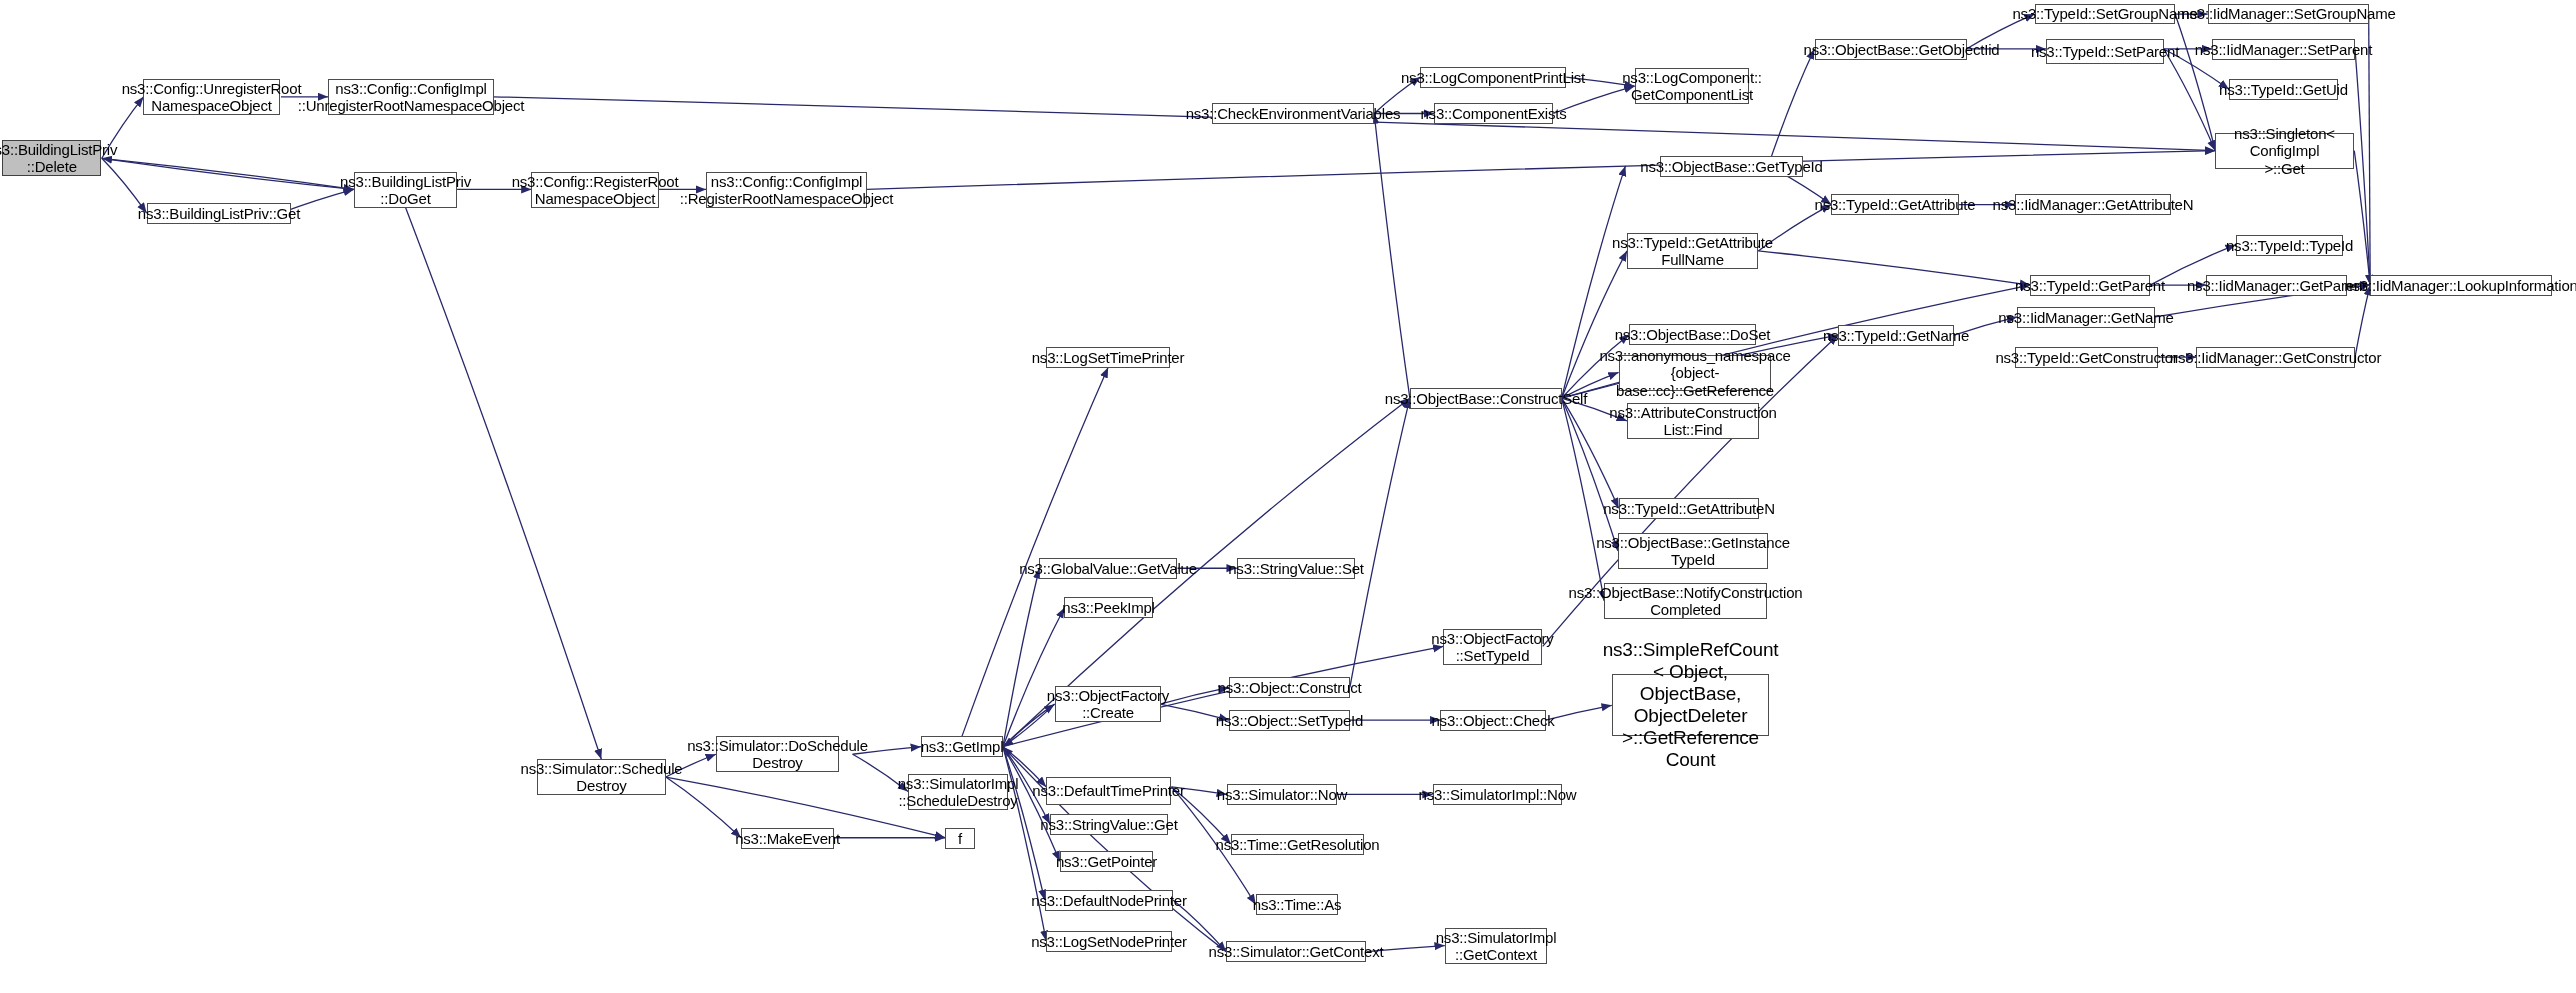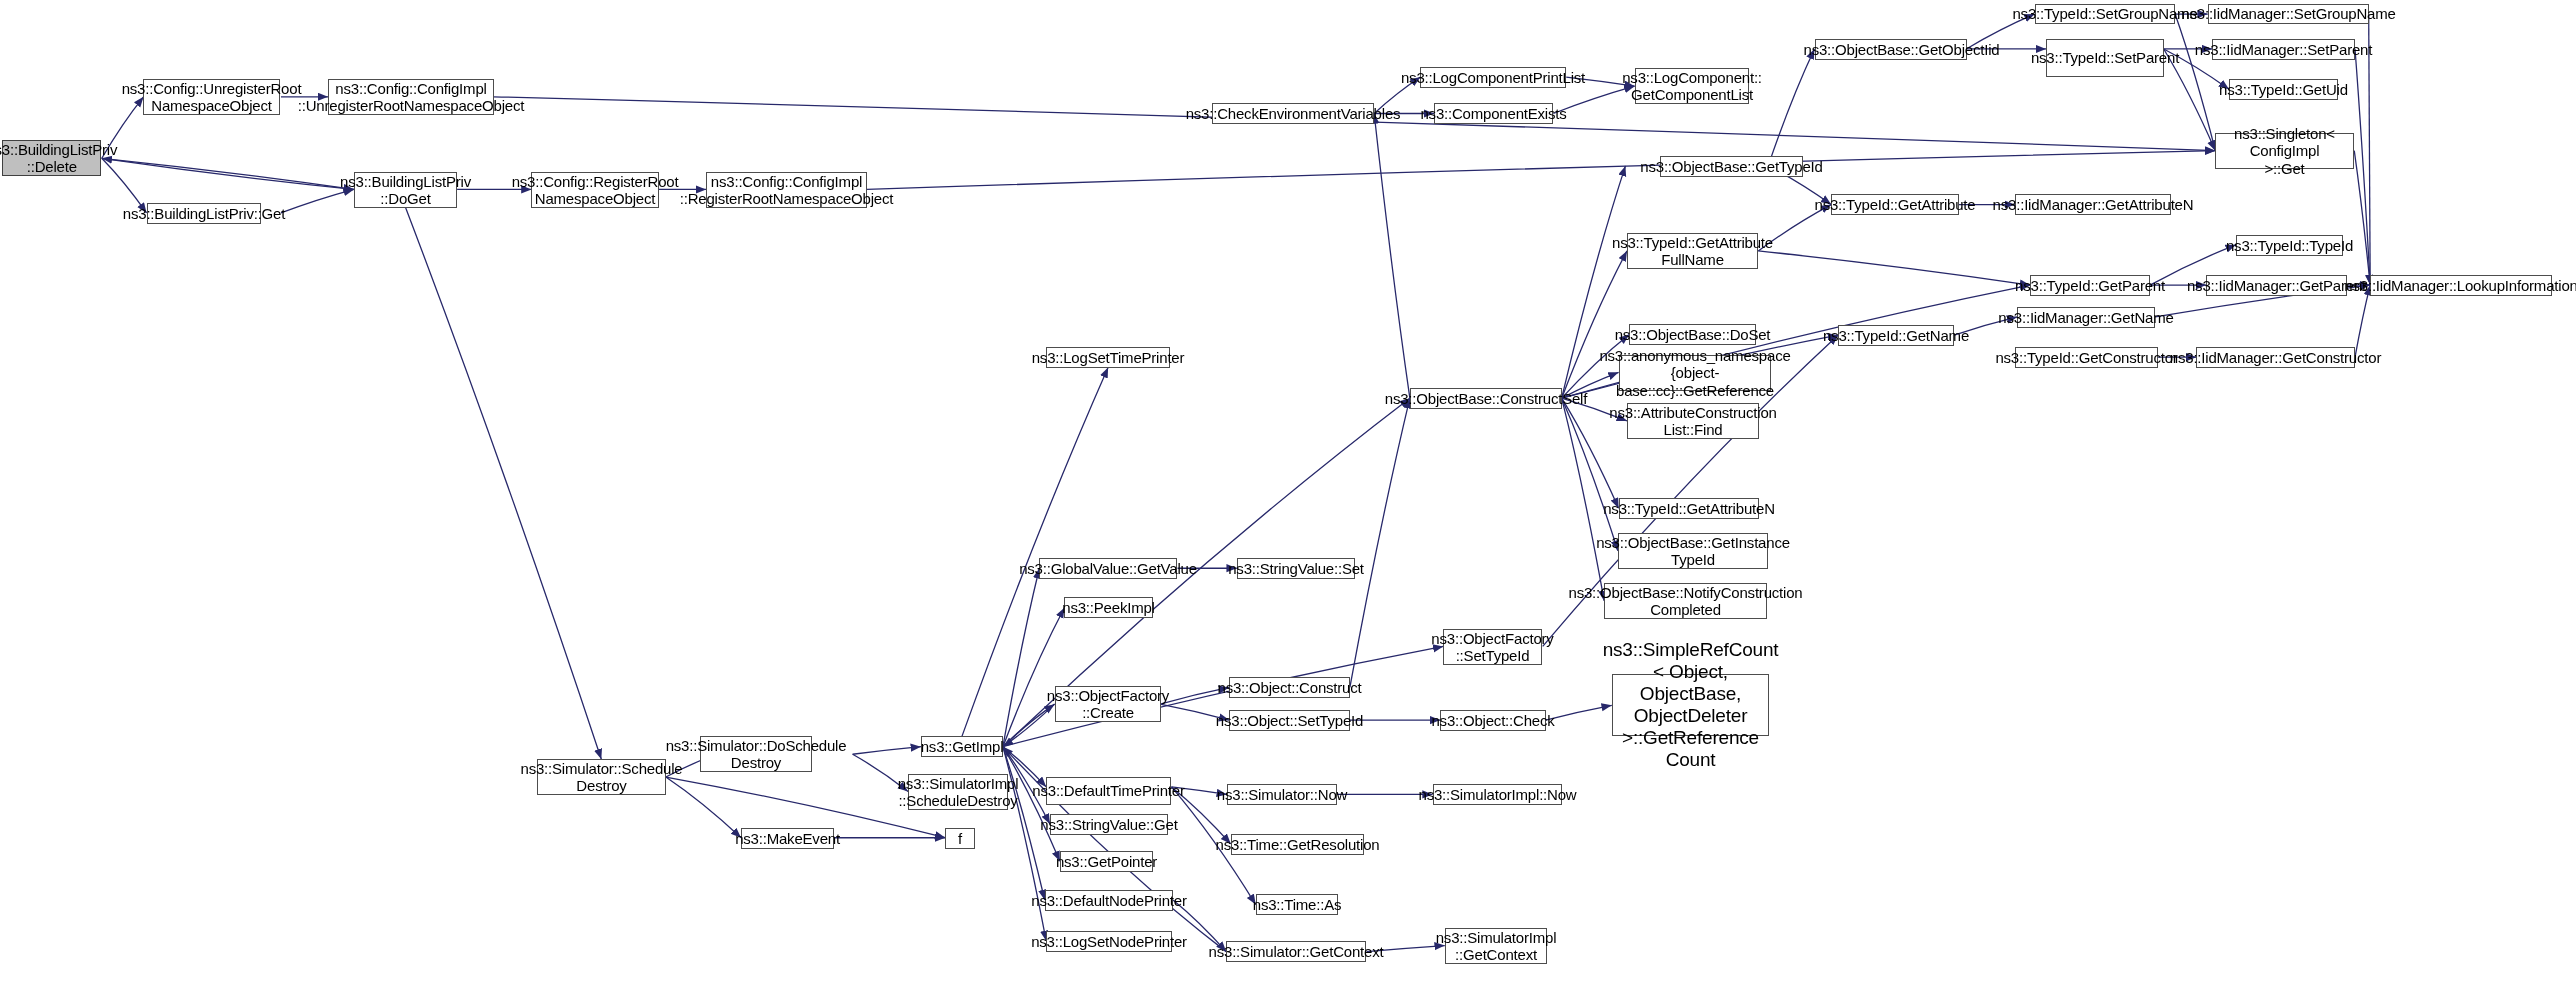--- a/index.html
+++ b/index.html
@@ -127,36 +127,36 @@
         <path d="M3101,198.5 Q3111.5,272.663 3122,375.5" marker-end="url(#arrow)"></path>
       </g>
   </svg>
   <div id="nodes-layer">
       <div class="node root" style="left: 2.3px; top: 140px; width: 99px; height: 36px;">ns3::BuildingListPriv
 ::Delete</div>
       <div class="node" style="left: 143px; top: 79px; width: 137px; height: 36px;">ns3::Config::UnregisterRoot
 NamespaceObject</div>
       <div class="node" style="left: 328px; top: 79px; width: 166px; height: 36px;">ns3::Config::ConfigImpl
 ::UnregisterRootNamespaceObject</div>
-      <div class="node" style="left: 147px; top: 203px; width: 114px; height: 20.5px;">ns3::BuildingListPriv::Get</div>
+      <div class="node" style="left: 147px; top: 203px; width: 144px; height: 20.5px;">ns3::BuildingListPriv::Get</div>
       <div class="node" style="left: 354px; top: 172px; width: 103px; height: 36px;">ns3::BuildingListPriv
 ::DoGet</div>
       <div class="node" style="left: 531px; top: 172px; width: 128px; height: 36px;">ns3::Config::RegisterRoot
 NamespaceObject</div>
       <div class="node" style="left: 706px; top: 172px; width: 161px; height: 36px;">ns3::Config::ConfigImpl
 ::RegisterRootNamespaceObject</div>
       <div class="node" style="left: 1212px; top: 103px; width: 162px; height: 20.5px;">ns3::CheckEnvironmentVariables</div>
       <div class="node" style="left: 1420px; top: 67px; width: 146px; height: 20.5px;">ns3::LogComponentPrintList</div>
       <div class="node" style="left: 1434px; top: 103px; width: 119px; height: 20.5px;">ns3::ComponentExists</div>
       <div class="node" style="left: 1635px; top: 68px; width: 114px; height: 36px;">ns3::LogComponent::
 GetComponentList</div>
       <div class="node" style="left: 1815px; top: 39px; width: 152px; height: 20.5px; padding-left: 24px;">ns3::ObjectBase::GetObjectIid</div>
       <div class="node" style="left: 2035px; top: 3.8px; width: 140px; height: 20.5px;">ns3::TypeId::SetGroupName</div>
       <div class="node" style="left: 2208px; top: 3.8px; width: 161px; height: 20.5px;">ns3::IidManager::SetGroupName</div>
-      <div class="node" style="left: 2046px; top: 39px; width: 118px; height: 38px;">ns3::TypeId::SetParent</div>
+      <div class="node" style="left: 2046px; top: 39px; width: 118px; height: 25px;">ns3::TypeId::SetParent</div>
       <div class="node" style="left: 2212px; top: 39px; width: 143px; height: 20.5px;">ns3::IidManager::SetParent</div>
       <div class="node" style="left: 2229px; top: 79px; width: 109px; height: 20.5px;">ns3::TypeId::GetUid</div>
       <div class="node" style="left: 2215px; top: 133px; width: 139px; height: 36px;">ns3::Singleton&lt; ConfigImpl
 &gt;::Get</div>
       <div class="node" style="left: 1625px; top: 156px; width: 143px; height: 20.5px; margin-left: 35px;">ns3::ObjectBase::GetTypeId</div>
       <div class="node" style="left: 1831px; top: 194px; width: 128px; height: 20.5px;">ns3::TypeId::GetAttribute</div>
       <div class="node" style="left: 2015px; top: 194px; width: 156px; height: 20.5px;">ns3::IidManager::GetAttributeN</div>
       <div class="node" style="left: 1627px; top: 233px; width: 131px; height: 36px;">ns3::TypeId::GetAttribute
 FullName</div>
       <div class="node" style="left: 2236px; top: 235px; width: 107px; height: 20.5px;">ns3::TypeId::TypeId</div>
@@ -187,21 +187,21 @@
       <div class="node" style="left: 1055px; top: 686px; width: 106px; height: 36px;">ns3::ObjectFactory
 ::Create</div>
       <div class="node" style="left: 1229px; top: 677px; width: 121px; height: 20.5px;">ns3::Object::Construct</div>
       <div class="node" style="left: 1229px; top: 710px; width: 121px; height: 20.5px;">ns3::Object::SetTypeId</div>
       <div class="node" style="left: 1440px; top: 710px; width: 106px; height: 20.5px;">ns3::Object::Check</div>
       <div class="node" style="left: 1612px; top: 674px; width: 157px; height: 62px; font-size: 19px;">ns3::SimpleRefCount
 &lt; Object, ObjectBase,
  ObjectDeleter &gt;::GetReference
 Count</div>
       <div class="node" style="left: 921px; top: 736px; width: 82px; height: 20.5px;">ns3::GetImpl</div>
-      <div class="node" style="left: 700px; top: 736px; width: 112px; height: 36px;">ns3::Simulator::DoSchedule
+      <div class="node" style="left: 716px; top: 736px; width: 123px; height: 36px;">ns3::Simulator::DoSchedule
 Destroy</div>
       <div class="node" style="left: 537px; top: 759px; width: 129px; height: 36px;">ns3::Simulator::Schedule
 Destroy</div>
       <div class="node" style="left: 908px; top: 774px; width: 100px; height: 36px;">ns3::SimulatorImpl
 ::ScheduleDestroy</div>
       <div class="node" style="left: 741px; top: 828px; width: 93px; height: 20.5px;">ns3::MakeEvent</div>
       <div class="node" style="left: 945px; top: 828px; width: 30px; height: 20.5px;">f</div>
       <div class="node" style="left: 1046px; top: 777px; width: 125px; height: 28px;">ns3::DefaultTimePrinter</div>
       <div class="node" style="left: 1050px; top: 814px; width: 118px; height: 20.5px;">ns3::StringValue::Get</div>
       <div class="node" style="left: 1060px; top: 851px; width: 93px; height: 20.5px;">ns3::GetPointer</div>

